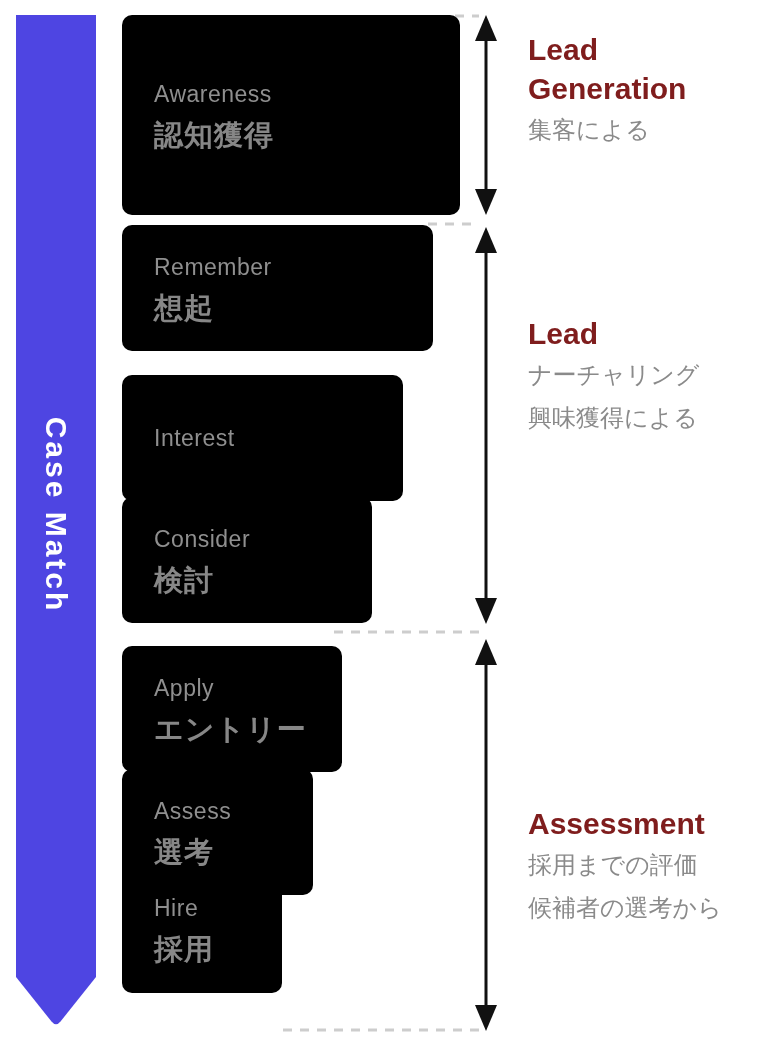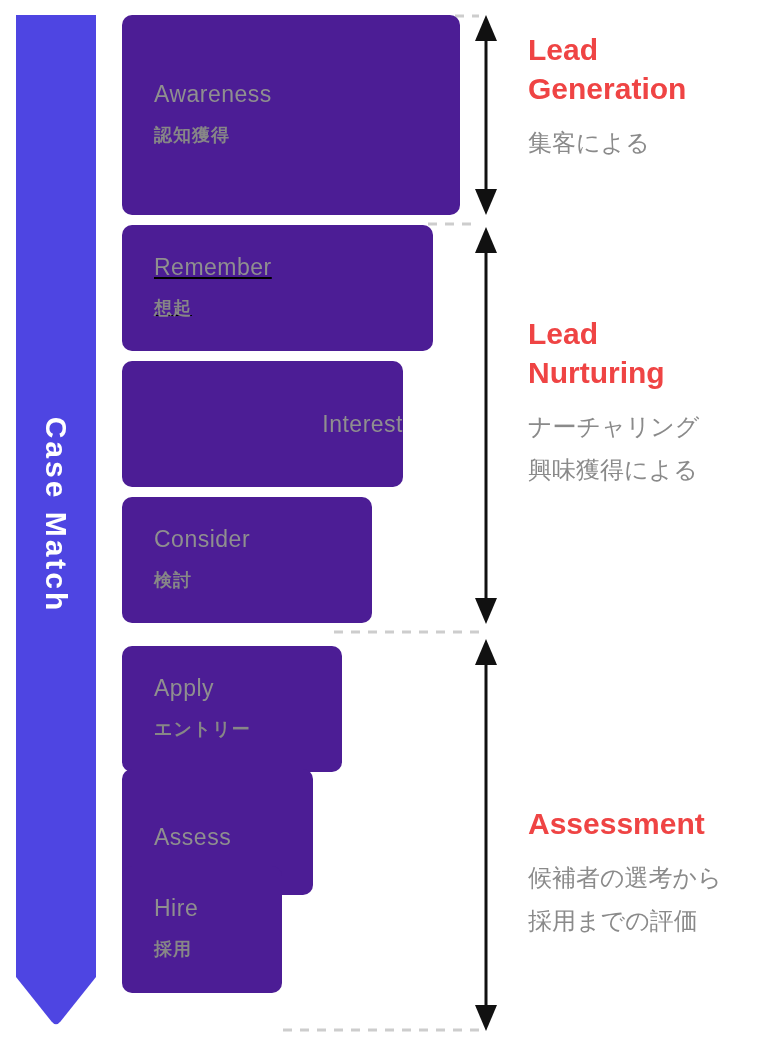--- a/index.html
+++ b/index.html
@@ -15,41 +15,41 @@
     position:absolute;left:16px;top:15px;width:80px;height:1000px;
     display:flex;align-items:center;justify-content:center;z-index:2;
   }
   .ribbon-text span{
     transform:rotate(90deg);white-space:nowrap;color:#ffffff;
     font-size:30px;font-weight:600;letter-spacing:3px;
   }
 
   
   .card{
-    position:absolute;left:122px;background:#4c1d95;border-radius:10px;
+    position:absolute;left:122px;background:#000000;border-radius:10px;
     display:flex;flex-direction:column;justify-content:center;
     padding-left:32px;box-sizing:border-box;z-index:2;
   }
   .c1{top:15px;width:338px;height:200px;}
   .c2{top:225px;width:311px;height:126px;text-decoration:underline;}
-  .c3{top:361px;width:281px;height:126px;align-items:flex-end;}
+  .c3{top:375px;width:281px;height:126px;}
   .c4{top:497px;width:250px;height:126px;}
   .c5{top:646px;width:220px;height:126px;}
-  .c6{top:769px;width:191px;height:126px;justify-content:flex-end;}
+  .c6{top:769px;width:191px;height:126px;}
   .c7{top:866px;width:160px;height:127px;}
   .card .en{font-size:23px;color:#8F8F8F;letter-spacing:0.5px;line-height:30px;}
-  .card .ja{font-size:18px;font-weight:700;color:#878787;letter-spacing:1px;margin-top:9px;line-height:34px;}
+  .card .ja{font-size:29px;font-weight:700;color:#878787;letter-spacing:1px;margin-top:9px;line-height:34px;}
 
   
   .phase{position:absolute;left:528px;width:252px;z-index:2;}
   .p1{top:30px;}
   .p2{top:314px;}
   .p3{top:804px;}
-  .phase .title{font-size:30px;font-weight:700;color:#ef4444;line-height:39px;}
-  .phase .desc{margin-top:13px;font-size:24px;color:#8A8A8A;line-height:43px;}
+  .phase .title{font-size:30px;font-weight:700;color:#7f1d1d;line-height:39px;}
+  .phase .desc{font-size:24px;color:#8A8A8A;line-height:43px;}
 </style>
 </head>
 <body>
 
 <div class="stage">
 
   <svg class="overlay" viewBox="0 0 782 1048">
 
     <path d="M16,15 H96 V977 L60.5,1021.5 Q56,1027 51.5,1021.5 L16,977 Z" fill="#4E45E2"></path>
 
@@ -113,31 +113,30 @@
       <div>Generation</div>
     </div>
     <div class="desc">
       <div>集客による</div>
     </div>
   </div>
 
   <div class="phase p2">
     <div class="title">
       <div>Lead</div>
-      <div>Nurturing</div>
     </div>
     <div class="desc">
       <div>ナーチャリング</div>
       <div>興味獲得による</div>
     </div>
   </div>
 
   <div class="phase p3">
     <div class="title">
       <div>Assessment</div>
     </div>
     <div class="desc">
+      <div>採用までの評価</div>
       <div>候補者の選考から</div>
-      <div>採用までの評価</div>
     </div>
   </div>
 
 </div>
 
 </body></html>

